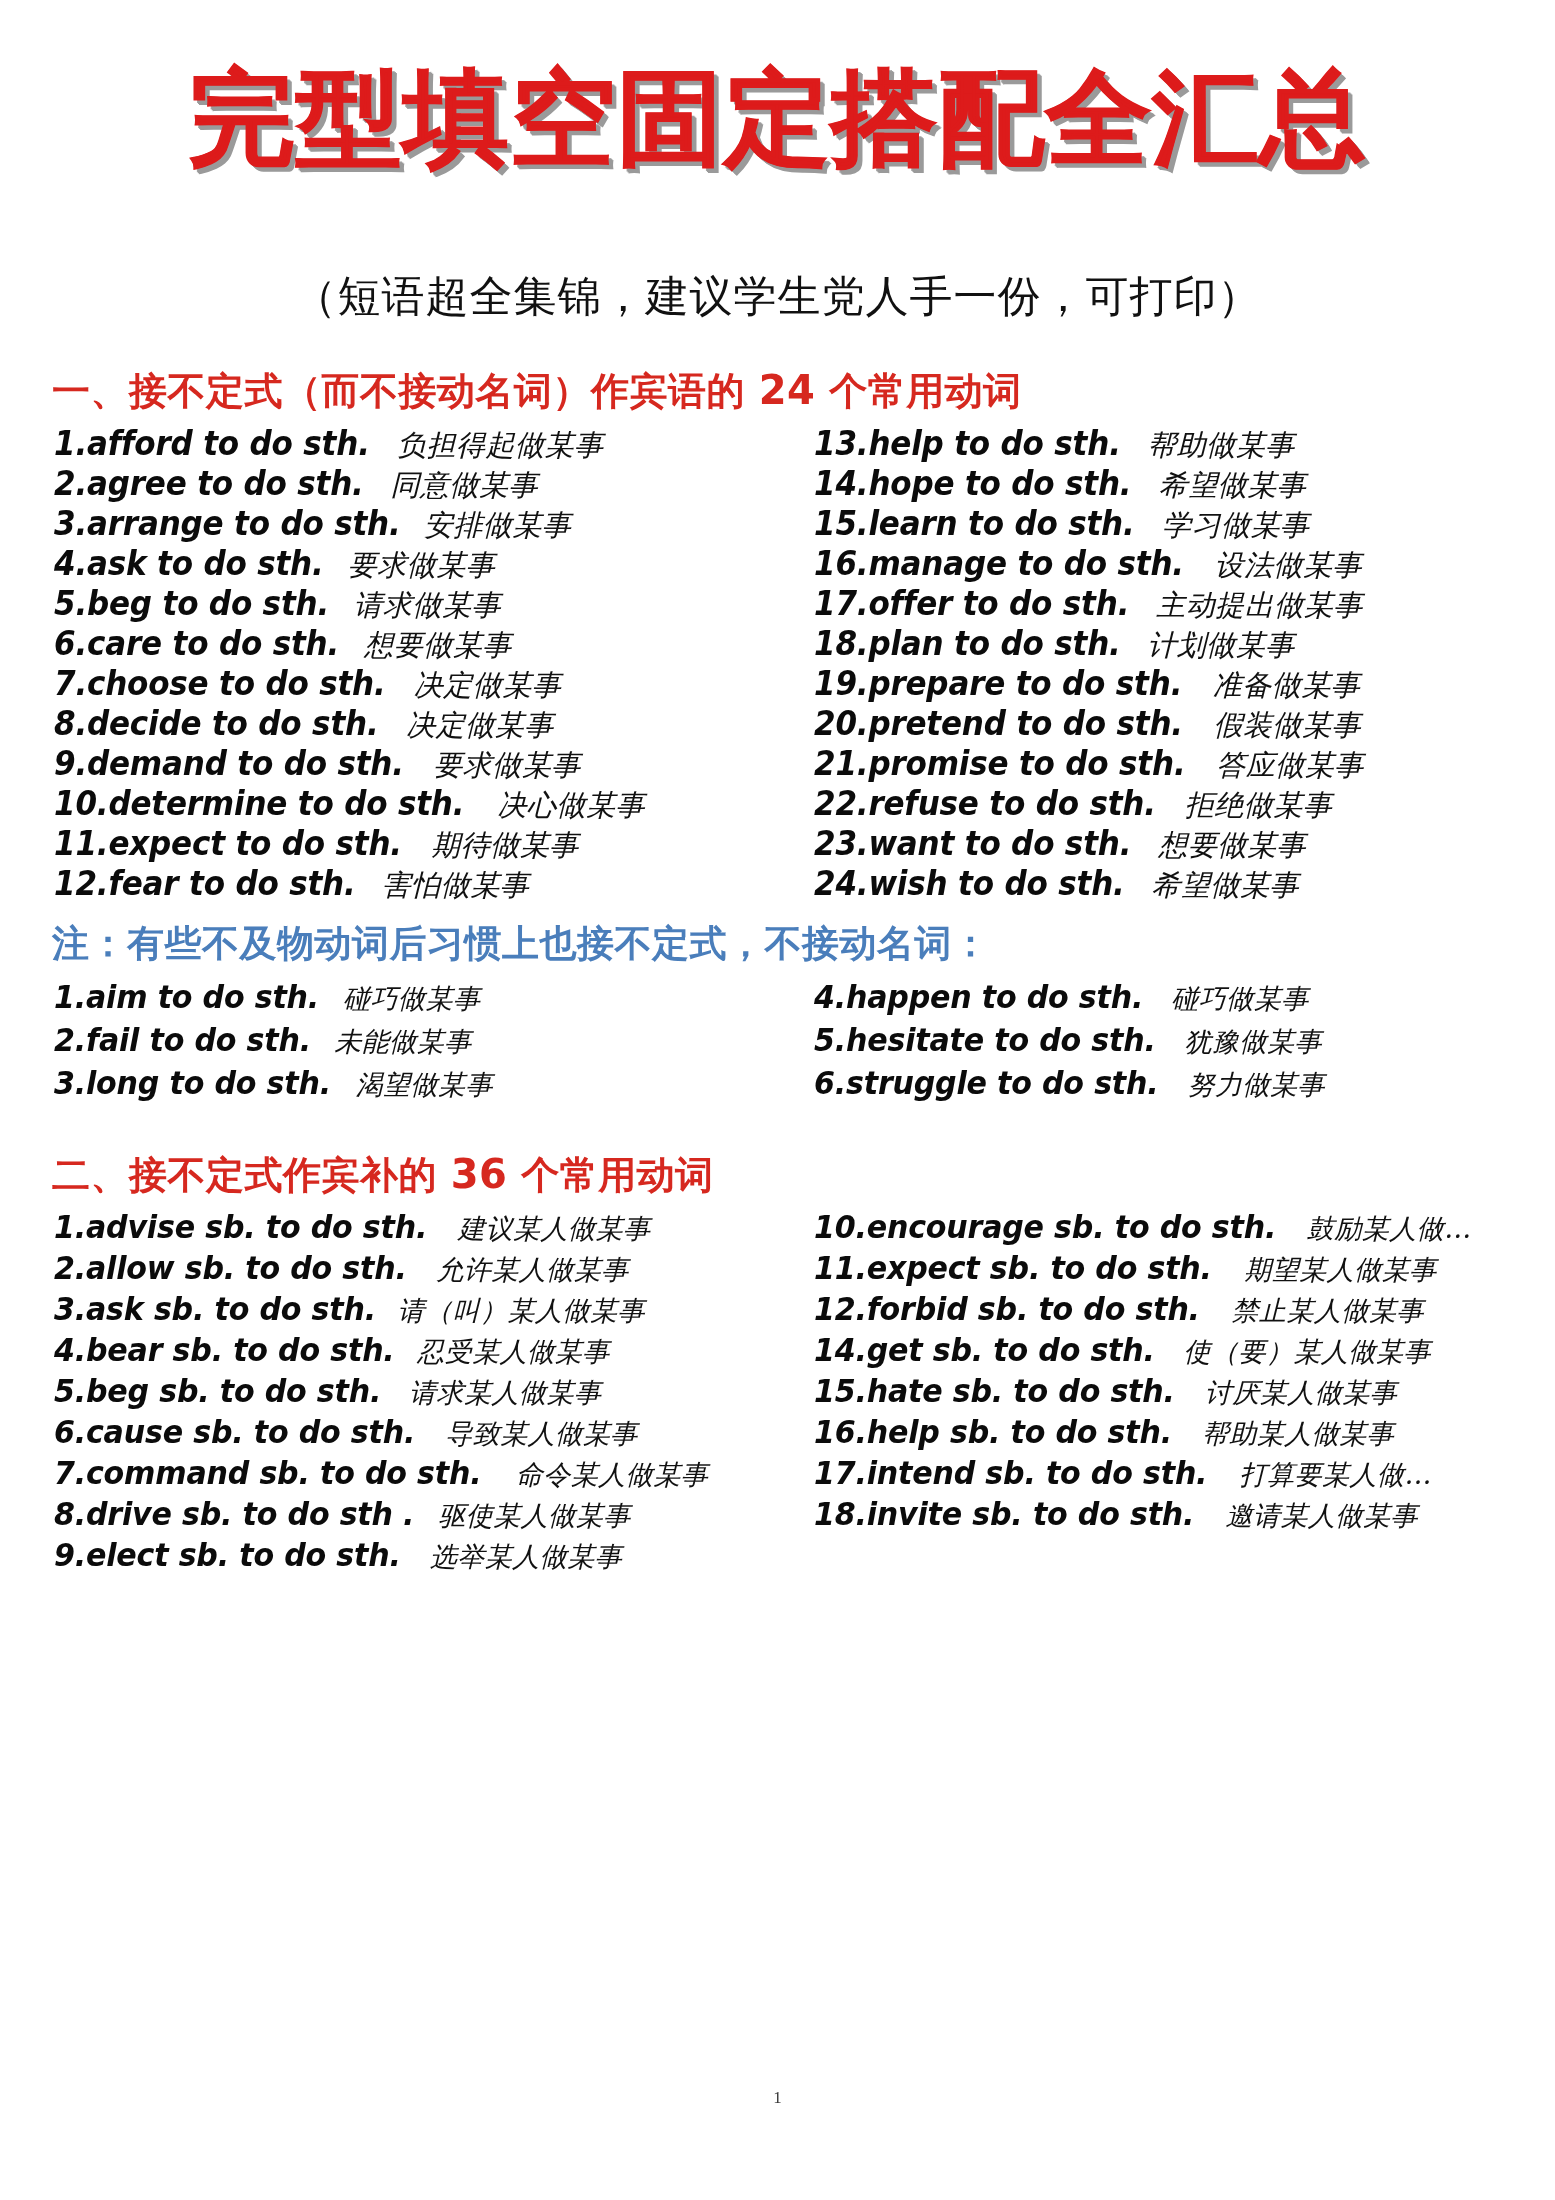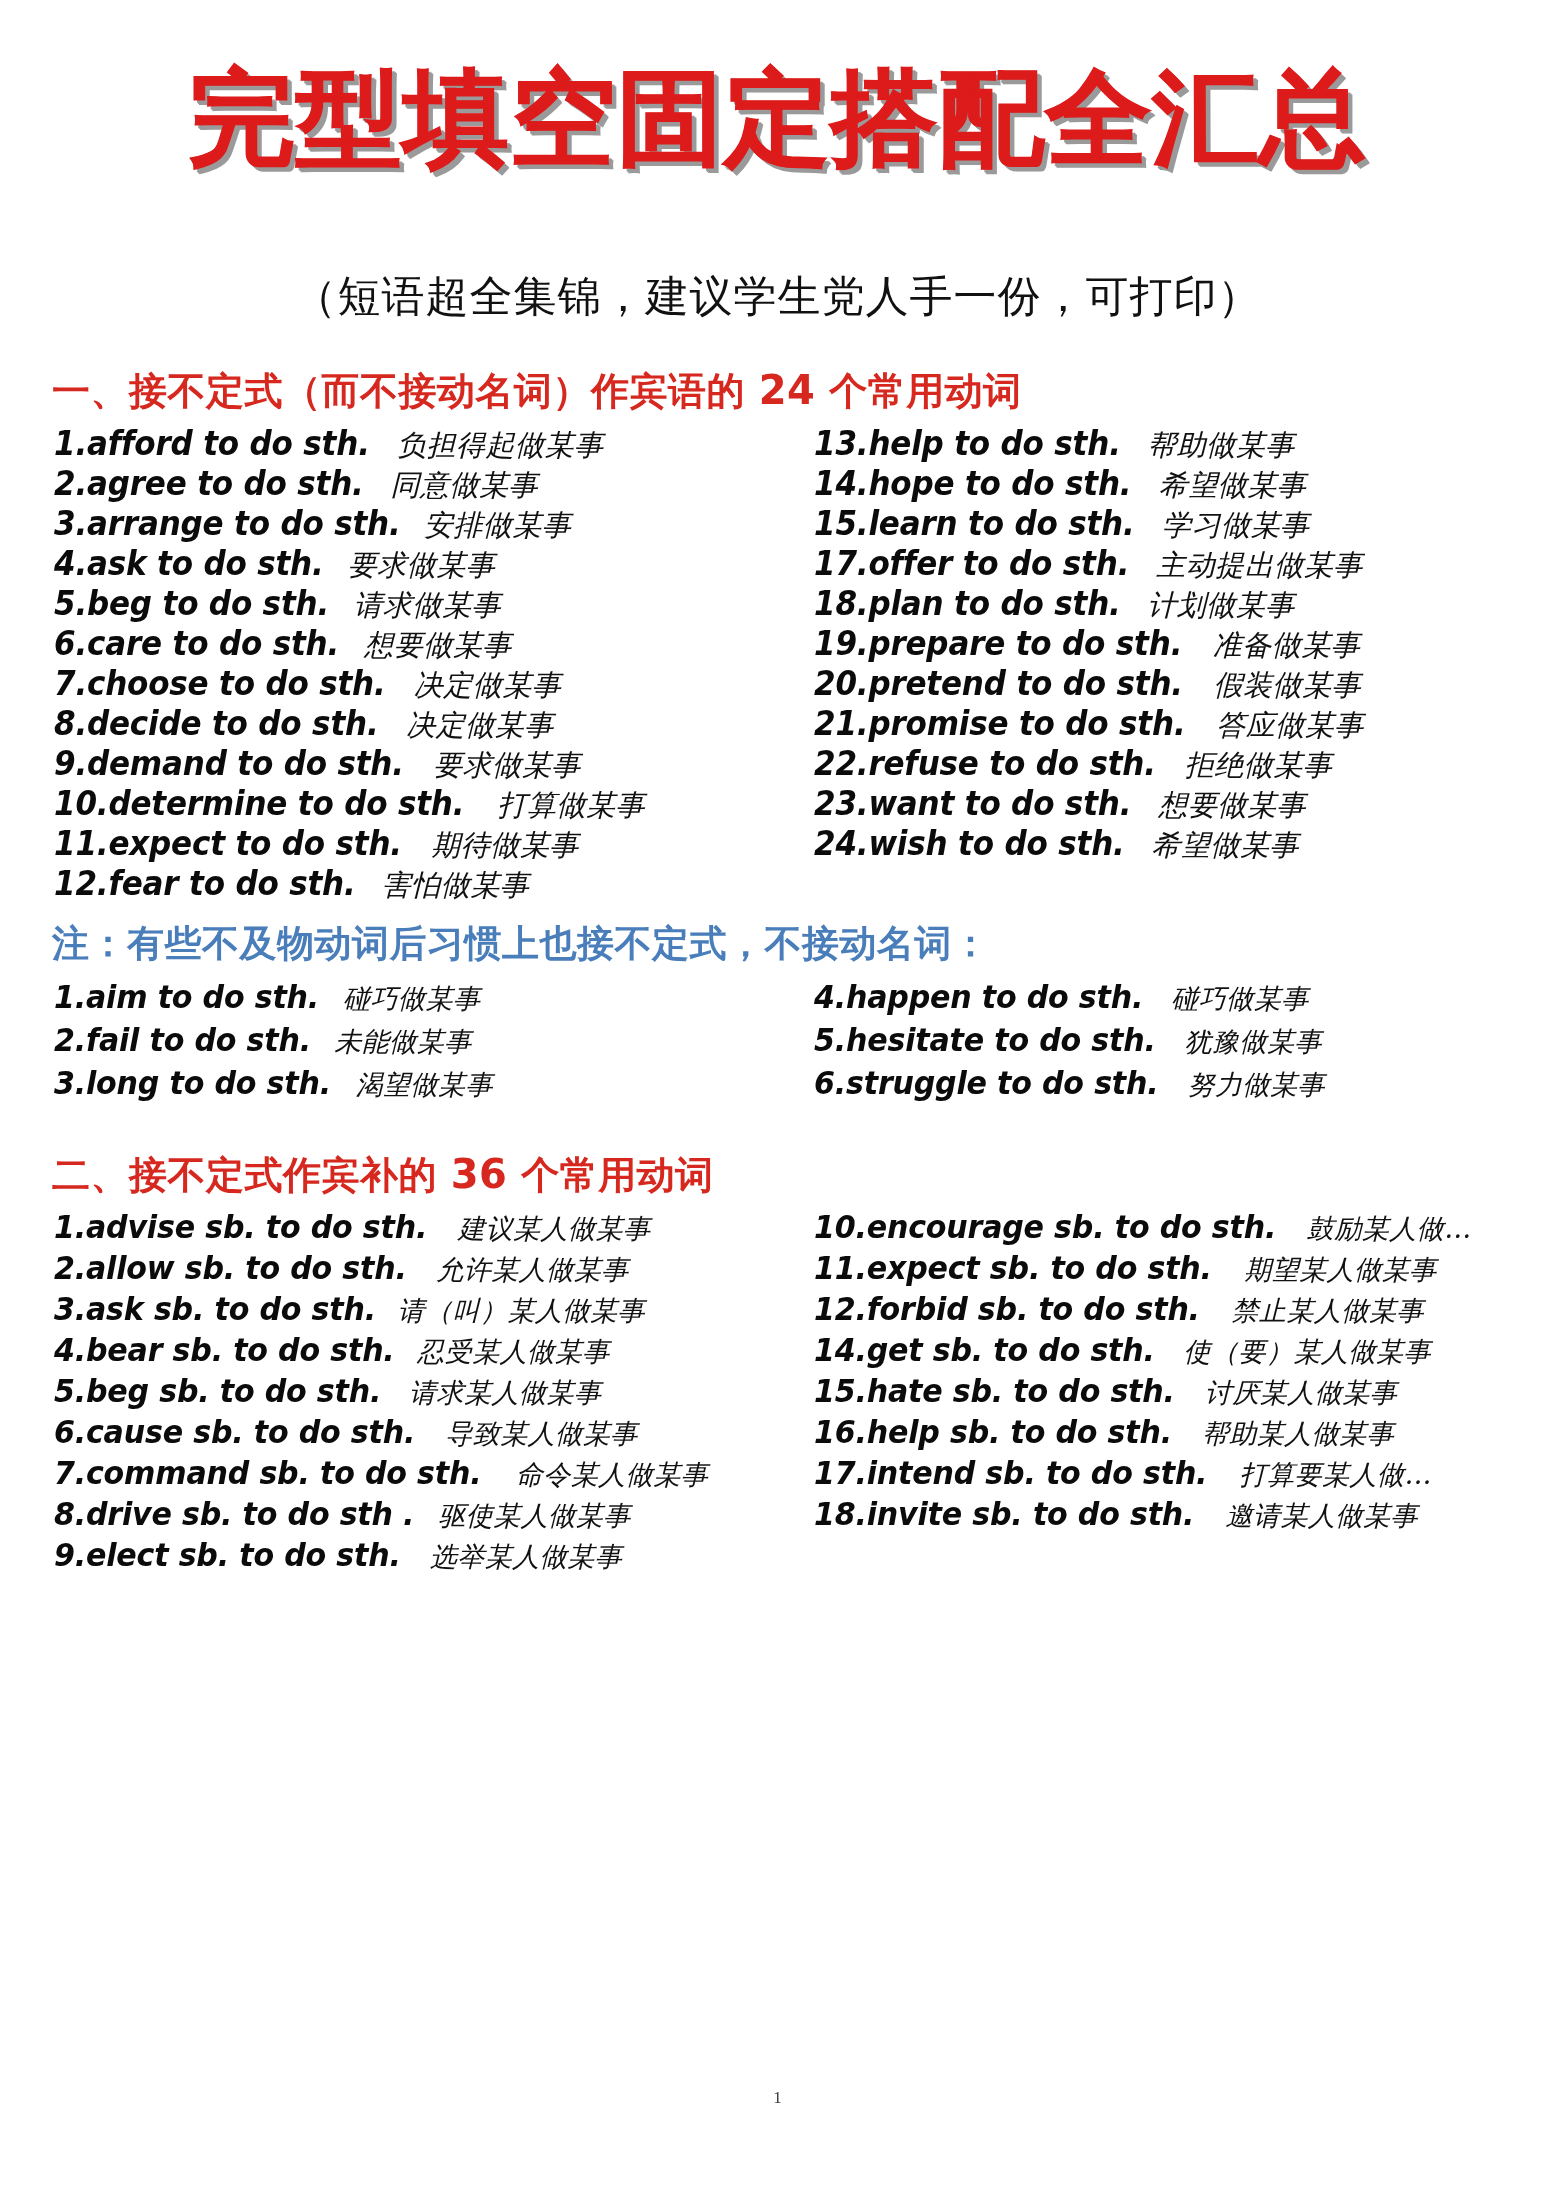--- a/index.html
+++ b/index.html
@@ -195,21 +195,21 @@
       <div class="entry">
           <span class="en">8.decide to do sth.</span>
           <span class="cn">决定做某事</span>
         </div>
       <div class="entry">
           <span class="en">9.demand to do sth.</span>
           <span class="cn">要求做某事</span>
         </div>
       <div class="entry">
           <span class="en">10.determine to do sth.</span>
-          <span class="cn">打算做某事</span>
+          <span class="cn">决心做某事</span>
         </div>
       <div class="entry">
           <span class="en">11.expect to do sth.</span>
           <span class="cn">期待做某事</span>
         </div>
       <div class="entry">
           <span class="en">12.fear to do sth.</span>
           <span class="cn">害怕做某事</span>
         </div>
     </div>
@@ -220,20 +220,24 @@
         </div>
       <div class="entry">
           <span class="en">14.hope to do sth.</span>
           <span class="cn">希望做某事</span>
         </div>
       <div class="entry">
           <span class="en">15.learn to do sth.</span>
           <span class="cn">学习做某事</span>
         </div>
       <div class="entry">
+          <span class="en">16.manage to do sth.</span>
+          <span class="cn">设法做某事</span>
+        </div>
+      <div class="entry">
           <span class="en">17.offer to do sth.</span>
           <span class="cn">主动提出做某事</span>
         </div>
       <div class="entry">
           <span class="en">18.plan to do sth.</span>
           <span class="cn">计划做某事</span>
         </div>
       <div class="entry">
           <span class="en">19.prepare to do sth.</span>
           <span class="cn">准备做某事</span>

